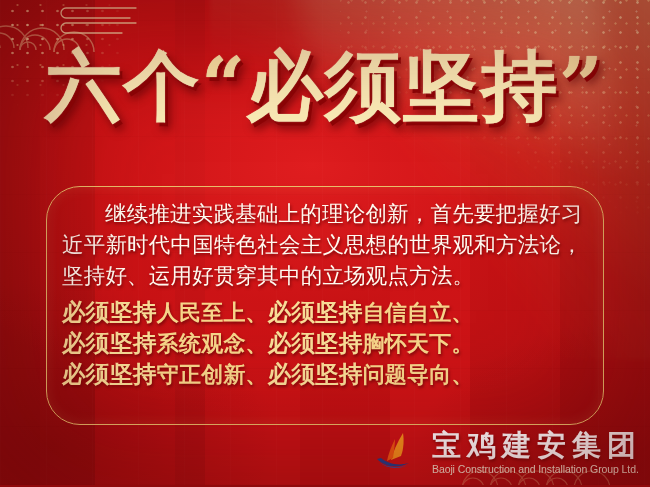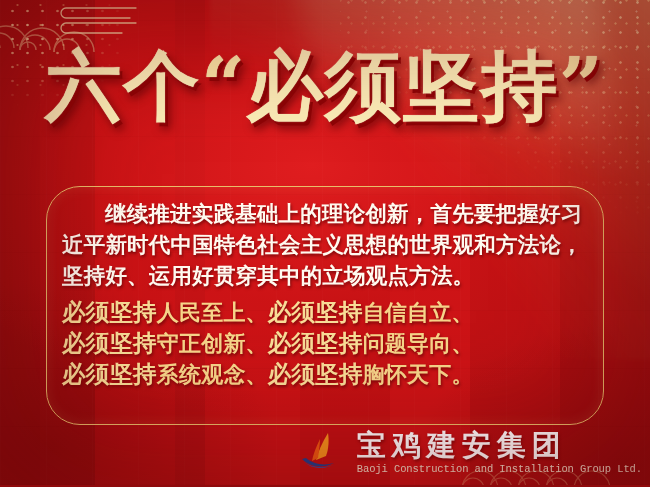--- a/index.html
+++ b/index.html
@@ -152,21 +152,21 @@
     left: 62px;
     top: 198px;
     width: 528px;
     padding: 0;
   }
   .para {
     margin: 0;
     color: #fffaf0;
     font-size: 21.5px;
     line-height: 31px;
-    font-weight: bold;
+    font-weight: normal;
     text-indent: 43px;
     letter-spacing: .2px;
     text-shadow: 1px 2px 3px rgba(110,6,8,.85);
     font-family: "DejaVu Sans", "Liberation Sans", sans-serif;
   }
   .gold-list {
     margin: 6px 0 12px 0;
     padding: 0;
     list-style: none;
   }
@@ -203,21 +203,21 @@
     font-weight: bold;
     letter-spacing: 6px;
     text-shadow: 1px 2px 3px rgba(110,6,8,.8);
     font-family: "DejaVu Sans", "Liberation Sans", sans-serif;
   }
   .logo-en {
     margin-top: 4px;
     color: #f3e3cf;
     font-size: 10.5px;
     letter-spacing: -.1px;
-    font-family: Liberation Mono, monospace;
+    font-family: Liberation Sans, sans-serif;
   }
 </style>
 </head>
 <body>
 
 <div id="poster">
 
   <div class="bg-base"></div>
   <div class="bg-radial"></div>
   <div class="texture"></div>
@@ -265,23 +265,23 @@
   </div>
 
   <div class="card"></div>
 
   <div class="card-inner">
     <p class="para">继续推进实践基础上的理论创新，首先要把握好习近平新时代中国特色社会主义思想的世界观和方法论，坚持好、运用好贯穿其中的立场观点方法。</p>
 
     <div class="gold-list">
       <div class="gold-line"><span class="em">必须坚持</span><span>人民至上、</span><span class="em">必须坚持</span><span>自信自立、</span></div>
 
+      <div class="gold-line"><span class="em">必须坚持</span><span>系统观念、</span><span class="em">必须坚持</span><span>胸怀天下。</span></div>
+
       <div class="gold-line"><span class="em">必须坚持</span><span>守正创新、</span><span class="em">必须坚持</span><span>问题导向、</span></div>
-
-      <div class="gold-line"><span class="em">必须坚持</span><span>系统观念、</span><span class="em">必须坚持</span><span>胸怀天下。</span></div>
     </div>
   </div>
 
   <div class="logo">
     <svg width="48" height="48" viewBox="0 0 48 48">
       <path d="M30 4 C24 14 20 23 18 31 L28 27 C31 19 31 10 30 4 Z" fill="#f6941d"></path>
       <path d="M22 10 C18 18 15 26 14 32 L20 29 C21 22 22 15 22 10 Z" fill="#ef5a12"></path>
       <path d="M4 30 C12 38 24 40 36 34 C26 37 15 35 8 29 Z" fill="#1b3f8f"></path>
       <path d="M6 33 C14 40 26 41 37 35 C27 40 14 39 6 33 Z" fill="#2a56b5"></path>
     </svg>

